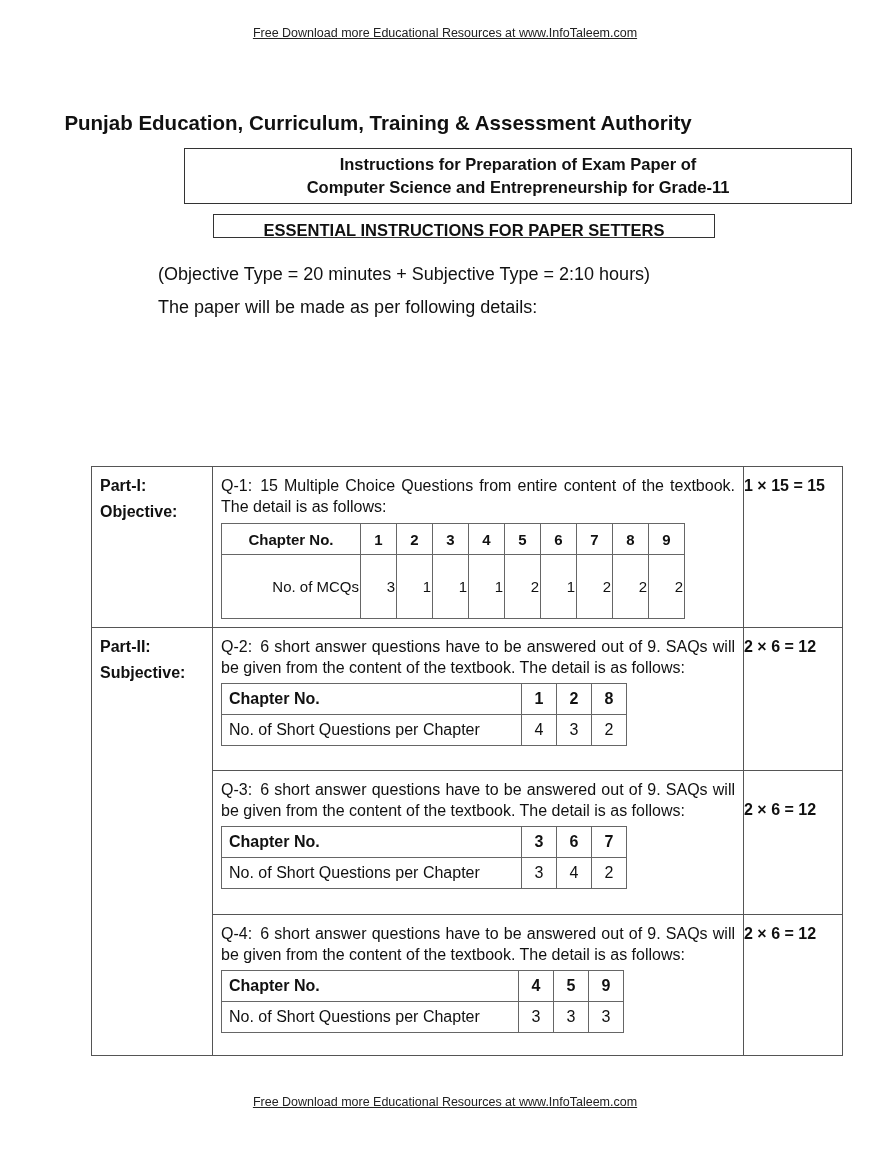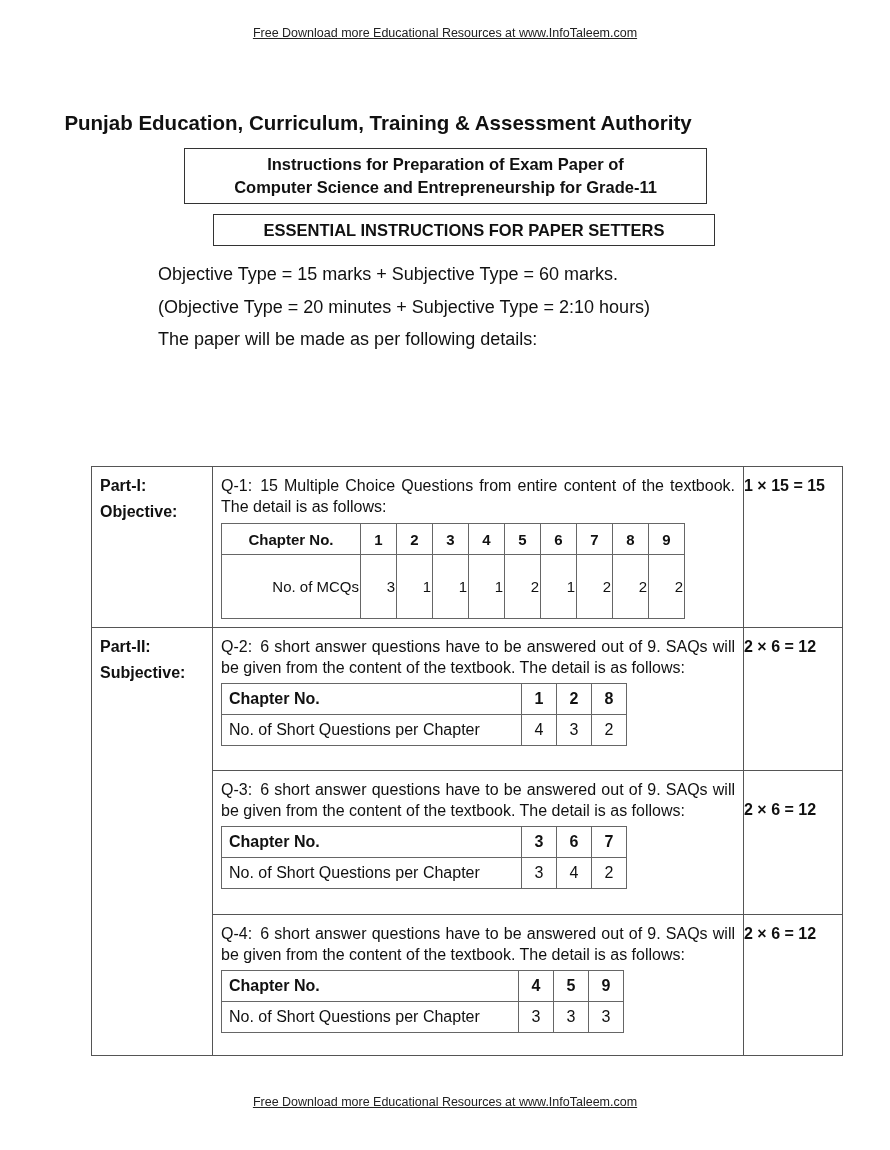--- a/index.html
+++ b/index.html
@@ -1,21 +1,21 @@
 <!DOCTYPE html>
 <html><head>
 <meta charset="utf-8">
 <style>
   html, body { margin: 0; padding: 0; background: #ffffff; }
   body { width: 890px; height: 1150px; position: relative; font-family: "Liberation Sans", sans-serif; color: #111; overflow: hidden; }
   .header-link { position: absolute; top: 26px; left: 0; width: 890px; text-align: center; font-size: 12.5px; text-decoration: underline; color: #222; }
   .footer-link { position: absolute; top: 1095px; left: 0; width: 890px; text-align: center; font-size: 12.5px; text-decoration: underline; color: #222; }
   .org-title { position: absolute; top: 104px; left: 0; width: 756px; text-align: center; font-weight: bold; font-size: 20.5px; margin-top: 7px; }
-  .title-box { position: absolute; top: 148px; left: 184px; width: 523px; height: 56px; border: 1.5px solid #333; box-sizing: border-box; text-align: center; font-weight: bold; font-size: 16.5px; line-height: 23px; padding-top: 4px; }
-  .essential-box { position: absolute; top: 214px; left: 213px; width: 502px; height: 32px; border: 1.5px solid #333; box-sizing: border-box; text-align: center; font-weight: bold; font-size: 16.5px; line-height: 30px; }
+  .title-box { position: absolute; top: 148px; left: 184px; width: 668px; height: 56px; border: 1.5px solid #333; box-sizing: border-box; text-align: center; font-weight: bold; font-size: 16.5px; line-height: 23px; padding-top: 4px; }
+  .essential-box { position: absolute; top: 214px; left: 213px; width: 502px; height: 24px; border: 1.5px solid #333; box-sizing: border-box; text-align: center; font-weight: bold; font-size: 16.5px; line-height: 30px; }
   .intro { position: absolute; top: 258px; left: 158px; width: 640px; font-size: 18px; line-height: 32.6px; }
   .intro div { white-space: nowrap; }
 
   table.main { position: absolute; top: 466px; left: 91px; width: 752px; border-collapse: collapse; font-size: 16px; padding-left: 35px; }
   table.main > tbody > tr > td { border: 1.2px solid #555; vertical-align: top; padding: 0; }
   .part-cell { width: 112px; font-weight: bold; padding: 6px 0 0 8px !important; line-height: 26px; }
   .q-cell { padding: 8px 8px 8px 8px !important; }
   .marks-cell { width: 98px; font-weight: bold; text-align: left; padding-top: 10px !important; white-space: nowrap; }
   .q-text { text-align: justify; line-height: 21px; }
   .q-label { font-weight: normal; margin-right: 8px; }
@@ -41,21 +41,20 @@
 <div class="org-title">Punjab Education, Curriculum, Training &amp; Assessment Authority</div>
 
 <div class="title-box">
   <div>Instructions for Preparation of Exam Paper of</div>
   <div>Computer Science and Entrepreneurship for Grade-11</div>
 </div>
 
 <div class="essential-box">ESSENTIAL INSTRUCTIONS FOR PAPER SETTERS</div>
 
 <div class="intro">
-  <div>Objective Type = 15 marks + Subjective Type = 60 marks.</div>
   <div>(Objective Type = 20 minutes + Subjective Type = 2:10 hours)</div>
   <div>The paper will be made as per following details:</div>
 </div>
 
 <table class="main">
   <tbody>
 
     <tr style="height:155px;">
       <td class="part-cell">
         <div>Part-I:</div>

